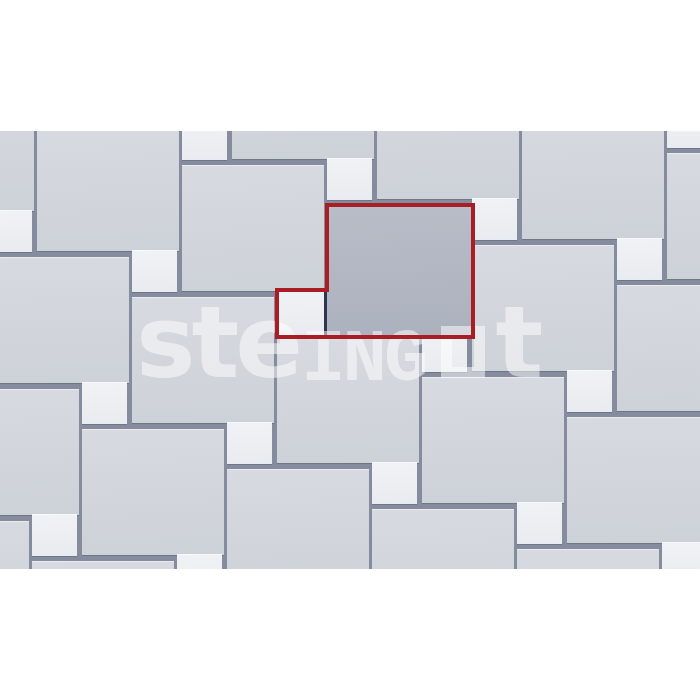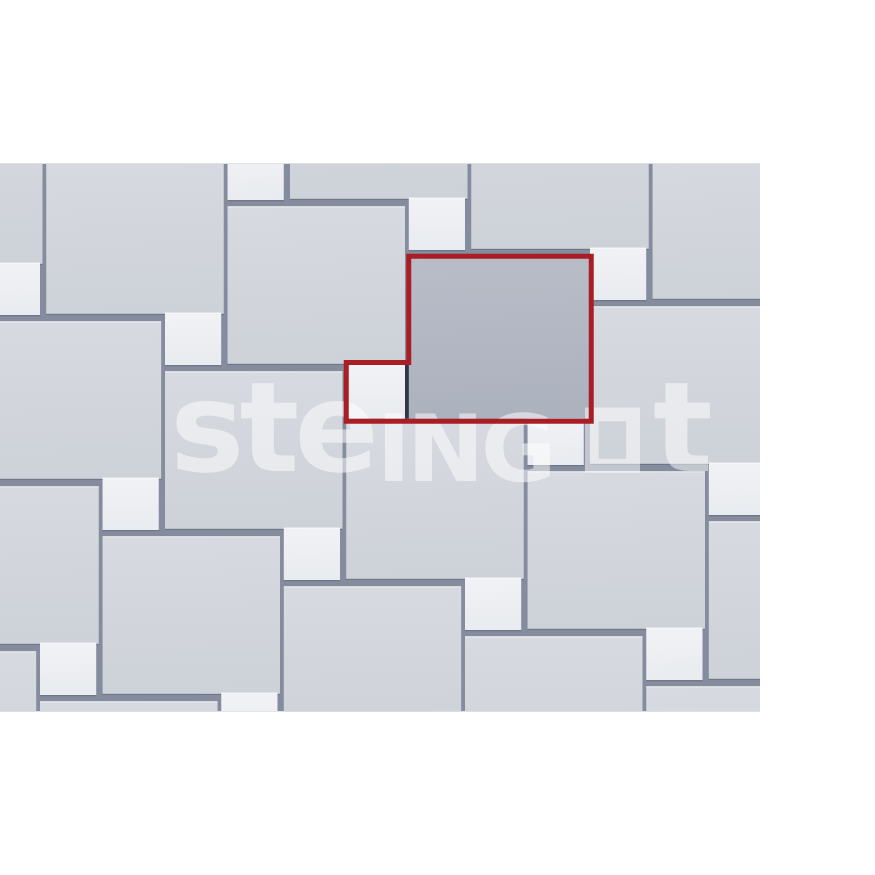--- a/index.html
+++ b/index.html
@@ -2,36 +2,36 @@
 <html style="--page_bg: #ffffff; --joint: #858c9d; --darkjoint: #2e3648; --big1: #d7dae0; --big2: #cdd1d8; --small1: #f1f2f5; --small2: #e8ebef; --hl1: #b9bdc8; --hl2: #acb1be; --red: #a91e24; --watermark: rgba(255,255,255,0.5);"><head>
 <meta charset="utf-8">
 <style>
   html,body{margin:0;padding:0;background:#fff;}
   .canvas{
     position:relative;width:700px;height:700px;margin:0 auto;
     background:var(--page_bg,#fff);overflow:hidden;
     font-family:"DejaVu Sans","Liberation Sans",sans-serif;
   }
   .scene{
-    position:absolute;left:0;top:131px;width:608px;height:438px;
+    position:absolute;left:0;top:131px;width:700px;height:438px;
     background:var(--joint,#858c9d);overflow:hidden;
   }
   .tile{position:absolute;box-shadow:0 1px 0 rgba(45,55,75,.25), inset 0 1px 0 rgba(255,255,255,.45);}
   .tile.big{background:linear-gradient(178deg,var(--big1,#d7dae0),var(--big2,#cdd1d8));}
   .tile.small{background:linear-gradient(178deg,var(--small1,#f1f2f5),var(--small2,#e8ebef));}
   .tile.highlight{background:linear-gradient(178deg,var(--hl1,#b9bdc8),var(--hl2,#acb1be));}
   .module-joint{position:absolute;background:var(--darkjoint,#2e3648);}
   .watermark{
     position:absolute;left:136px;top:162px;height:100px;z-index:5;
     display:flex;align-items:flex-end;
     color:var(--watermark,rgba(255,255,255,0.5));
     font-weight:bold;letter-spacing:-4px;line-height:1;white-space:nowrap;
   }
   .wm-lg{font-size:100px;}
-  .wm-md{font-size:74px;letter-spacing:-3px;margin:0 16px -4px 2px;}
+  .wm-md{font-size:74px;letter-spacing:-3px;margin:0 6px -4px 2px;font-family:Liberation Mono, monospace;}
   .wm-square{
     display:block;width:44px;height:52px;box-sizing:border-box;
     border:11px solid var(--watermark,rgba(255,255,255,0.5));
     margin:0 10px 15px 10px;align-self:flex-end;
   }
   .outline-svg{position:absolute;left:0;top:0;width:700px;height:438px;z-index:10;pointer-events:none;}
   .outline-svg polygon{fill:none;stroke:var(--red,#a91e24);stroke-width:4;}
 </style>
 </head>
 <body>

